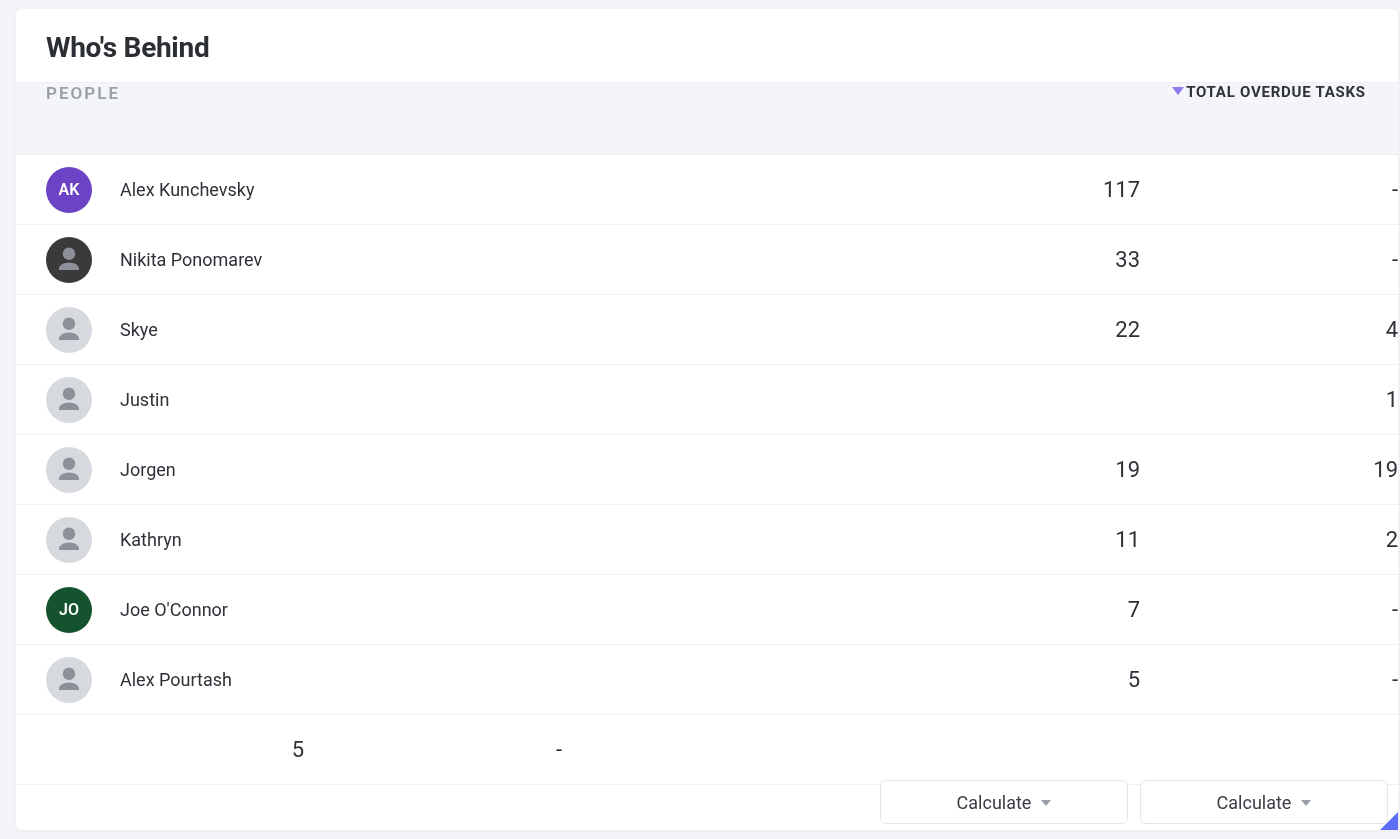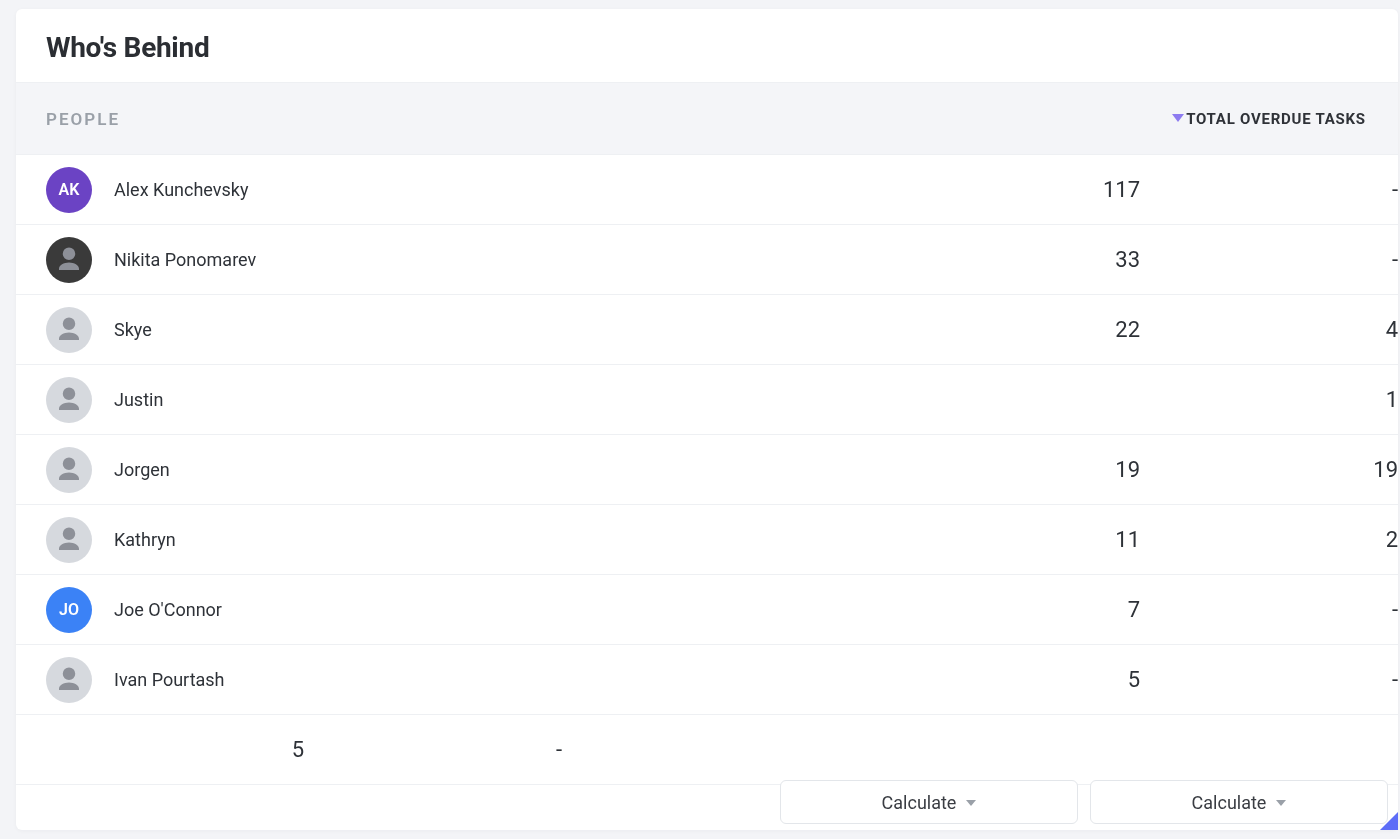--- a/index.html
+++ b/index.html
@@ -41,21 +41,21 @@
   h1.title{
     margin:0;
     font-size:28px;
     font-weight:700;
     color:#2b2e33;
     letter-spacing:-.01em;
   }
 
   .col-header{
     display:flex;
-    align-items:center;
+    align-items:flex-start;
     height:72px;
     background:var(--header-bg);
     border-bottom:1px solid var(--row-border);
     padding-left:30px;
   }
   .col-people{
     flex:1 1 auto;
     color:var(--muted);
     font-size:17px;
     font-weight:600;
@@ -97,21 +97,21 @@
     display:flex;
     align-items:center;
     height:70px;
     padding-left:30px;
     border-bottom:1px solid var(--row-border);
   }
   .person{
     flex:1 1 auto;
     display:flex;
     align-items:center;
-    gap:22px;
+    gap:28px;
   }
   .avatar{
     width:46px;height:46px;border-radius:50%;
     display:flex;align-items:center;justify-content:center;
     color:#fff;font-size:16px;font-weight:600;
     flex-shrink:0;
     background:#c9ccd2;
     overflow:hidden;
   }
   .avatar.photo{background:#d6d9de;}
@@ -129,21 +129,21 @@
   }
 
   .footer{
     position:absolute;
     right:0;bottom:0;
     display:flex;
     gap:12px;
     padding:8px 10px 6px 10px;
   }
   .dropdown{
-    width:298px;height:44px;
+    width:248px;height:44px;
     border:1px solid var(--drop-border);
     border-radius:6px;
     background:#fff;
     display:flex;align-items:center;justify-content:center;
     gap:10px;
     font-size:18px;
     color:#3a3d43;
     cursor:pointer;
   }
   .chev{
@@ -242,34 +242,34 @@
               <path d="M12 12a5 5 0 1 0-5-5 5 5 0 0 0 5 5Zm0 2c-4.2 0-8 2.24-8 5v1h16v-1c0-2.76-3.8-5-8-5Z"></path>
             </svg>
           </div>
           <div class="name">Kathryn</div>
         </div>
         <div class="cell-num">11</div>
         <div class="cell-num">2</div>
       </div>
       <div class="row">
         <div class="person">
-          <div class="avatar" style="background: #3b82f6;">JO</div>
+          <div class="avatar" style="background: #14532d;">JO</div>
           <div class="name">Joe O'Connor</div>
         </div>
         <div class="cell-num">7</div>
         <div class="cell-num">-</div>
       </div>
       <div class="row">
         <div class="person">
           <div class="avatar photo" style="background: rgb(214, 217, 222);">
             <svg viewBox="0 0 24 24">
               <path d="M12 12a5 5 0 1 0-5-5 5 5 0 0 0 5 5Zm0 2c-4.2 0-8 2.24-8 5v1h16v-1c0-2.76-3.8-5-8-5Z"></path>
             </svg>
           </div>
-          <div class="name">Ivan Pourtash</div>
+          <div class="name">Alex Pourtash</div>
         </div>
         <div class="cell-num">5</div>
         <div class="cell-num">-</div>
       </div>
       <div class="row">
         <div class="cell-num">5</div>
         <div class="cell-num">-</div>
       </div>
     </div>
 

